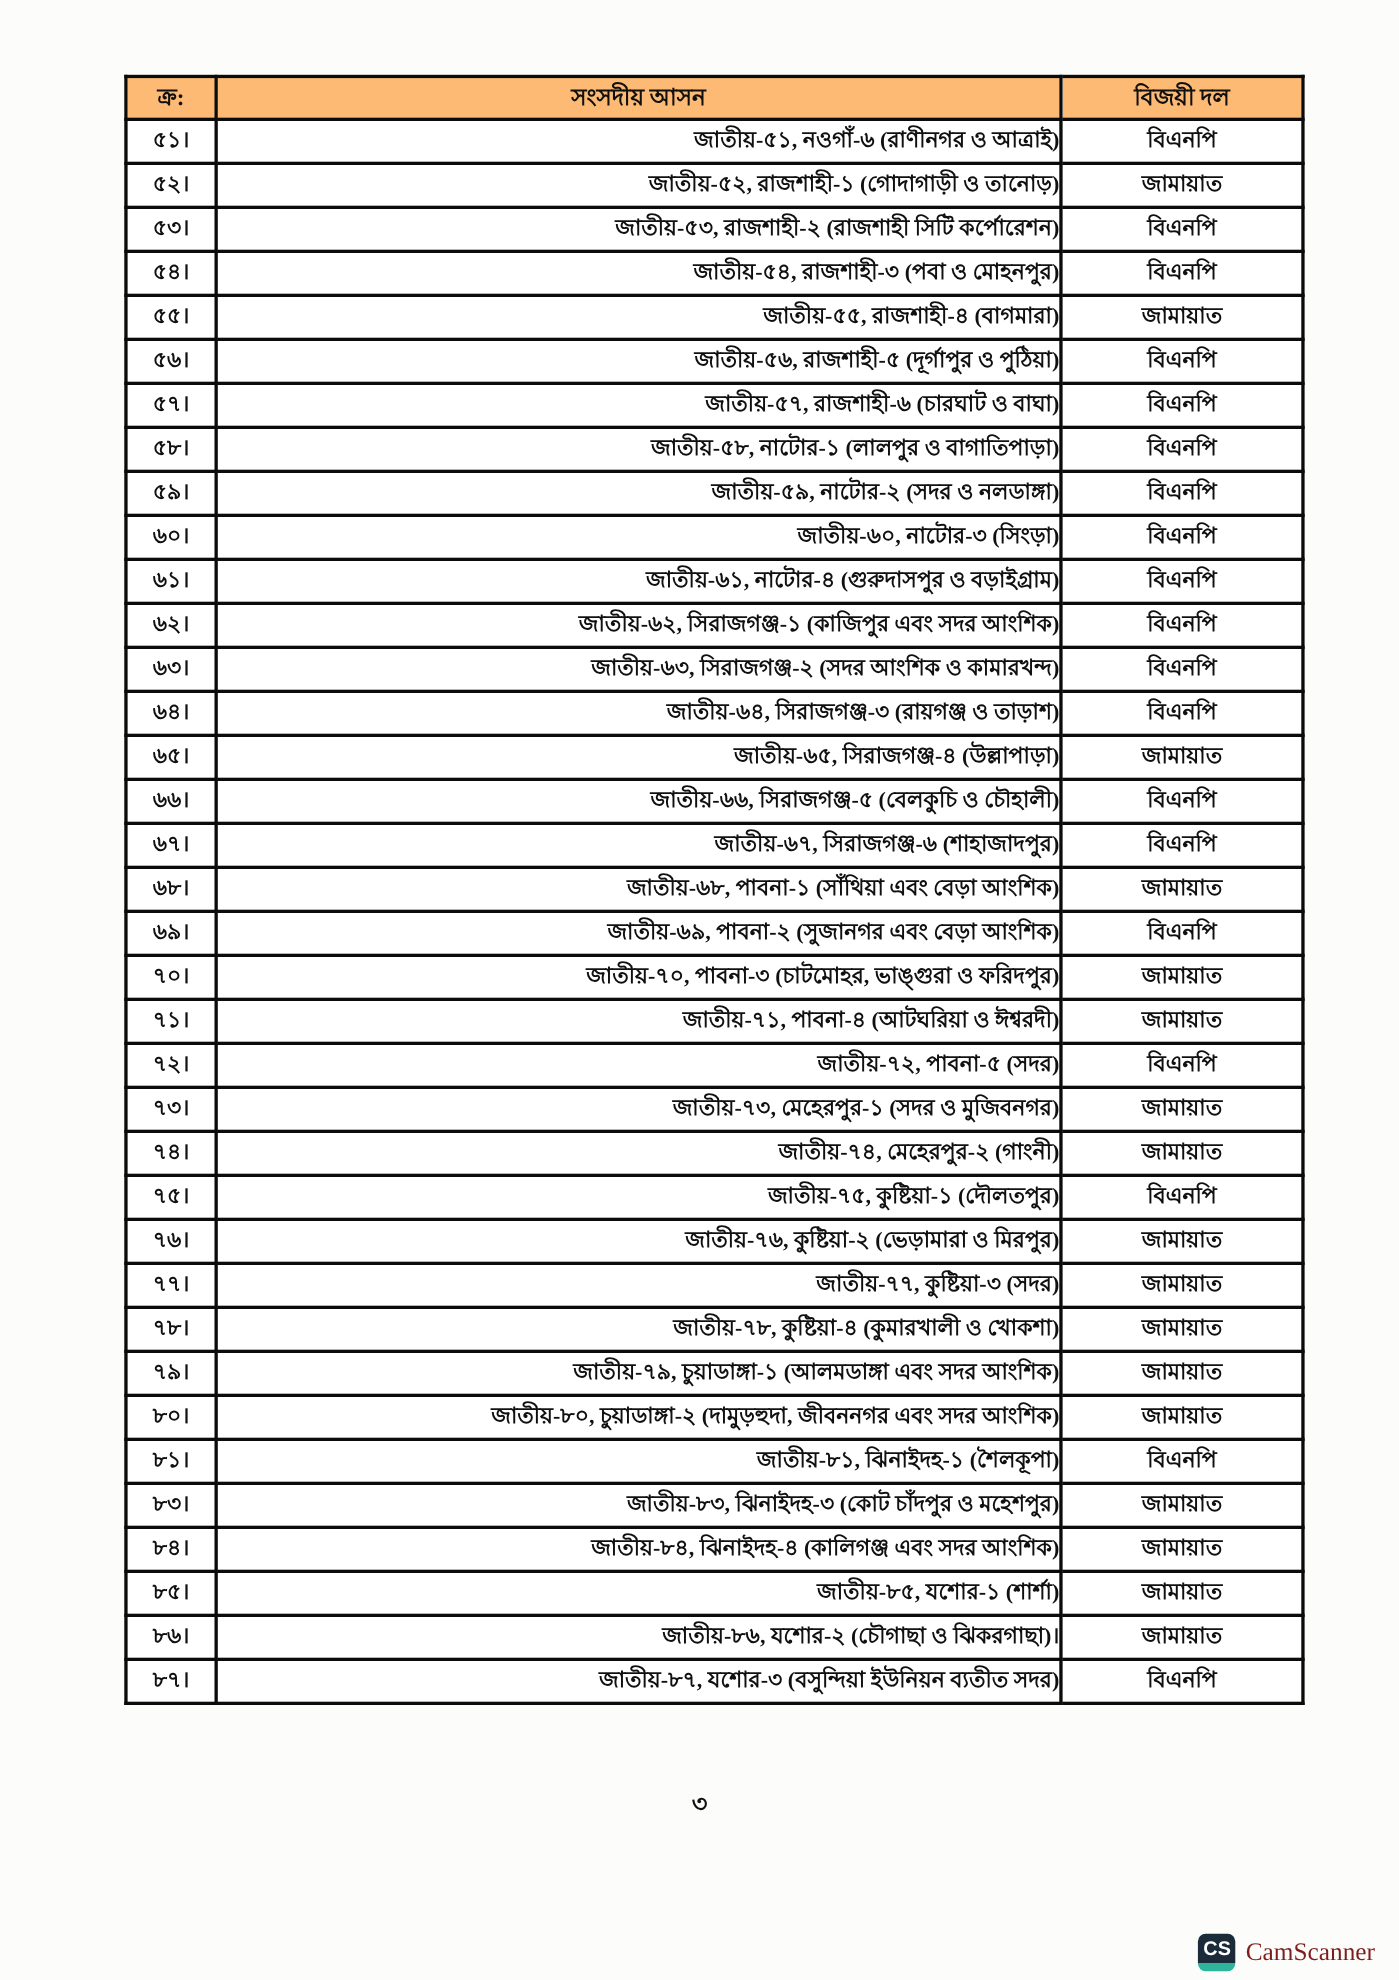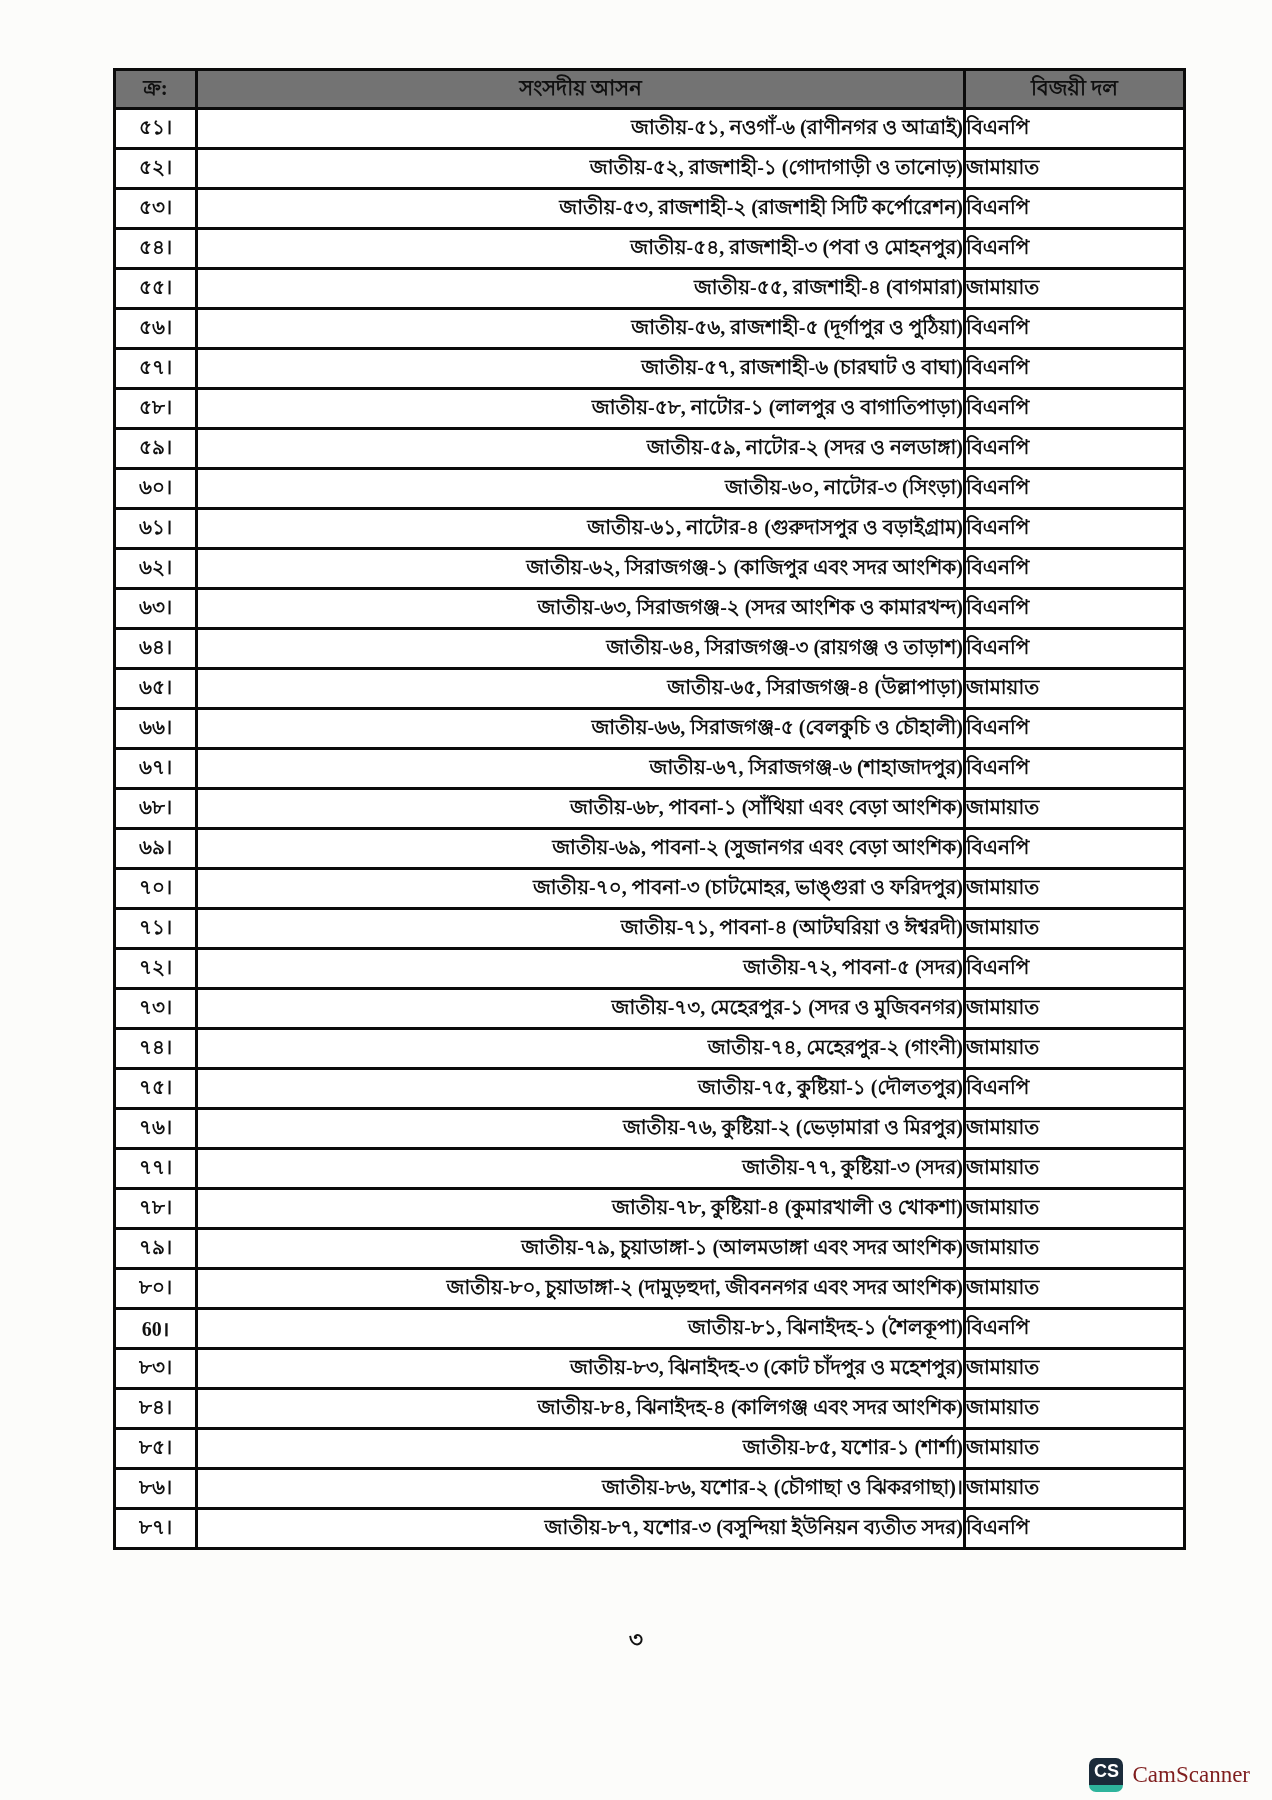--- a/index.html
+++ b/index.html
@@ -26,21 +26,21 @@
   }
   table.results th, table.results td {
     border: 3px solid #0b0b0b;
     color: #101010;
     font-weight: bold;
     padding: 0;
     overflow: hidden;
     white-space: nowrap;
   }
   table.results th {
-    background: #737373;
+    background: #fdba74;
     height: 36px;
     font-size: 21px;
     text-align: center;
   }
   table.results td {
     background: #ffffff;
     height: 37px;
     font-size: 20px;
   }
   col.c-serial { width: 82px; }
@@ -49,21 +49,21 @@
   td.cell-serial {
     text-align: center;
     font-size: 19px;
   }
   td.cell-seat {
     text-align: right;
     padding-left: 18px;
     font-size: 21px;
   }
   td.cell-party {
-    text-align: left;
+    text-align: center;
     font-size: 19px;
   }
   .page-number {
     position: absolute;
     left: 0;
     top: 1622px;
     width: 1272px;
     text-align: center;
     font-size: 22px;
     font-weight: bold;
@@ -259,21 +259,21 @@
           <td class="cell-serial">৭৯।</td>
           <td class="cell-seat">জাতীয়-৭৯, চুয়াডাঙ্গা-১ (আলমডাঙ্গা এবং  সদর আংশিক)</td>
           <td class="cell-party">জামায়াত</td>
         </tr>
         <tr>
           <td class="cell-serial">৮০।</td>
           <td class="cell-seat">জাতীয়-৮০, চুয়াডাঙ্গা-২ (দামুড়হুদা, জীবননগর এবং সদর আংশিক)</td>
           <td class="cell-party">জামায়াত</td>
         </tr>
         <tr>
-          <td class="cell-serial">60।</td>
+          <td class="cell-serial">৮১।</td>
           <td class="cell-seat">জাতীয়-৮১, ঝিনাইদহ-১ (শৈলকূপা)</td>
           <td class="cell-party">বিএনপি</td>
         </tr>
         <tr>
           <td class="cell-serial">৮৩।</td>
           <td class="cell-seat">জাতীয়-৮৩, ঝিনাইদহ-৩ (কোট চাঁদপুর ও মহেশপুর)</td>
           <td class="cell-party">জামায়াত</td>
         </tr>
         <tr>
           <td class="cell-serial">৮৪।</td>

